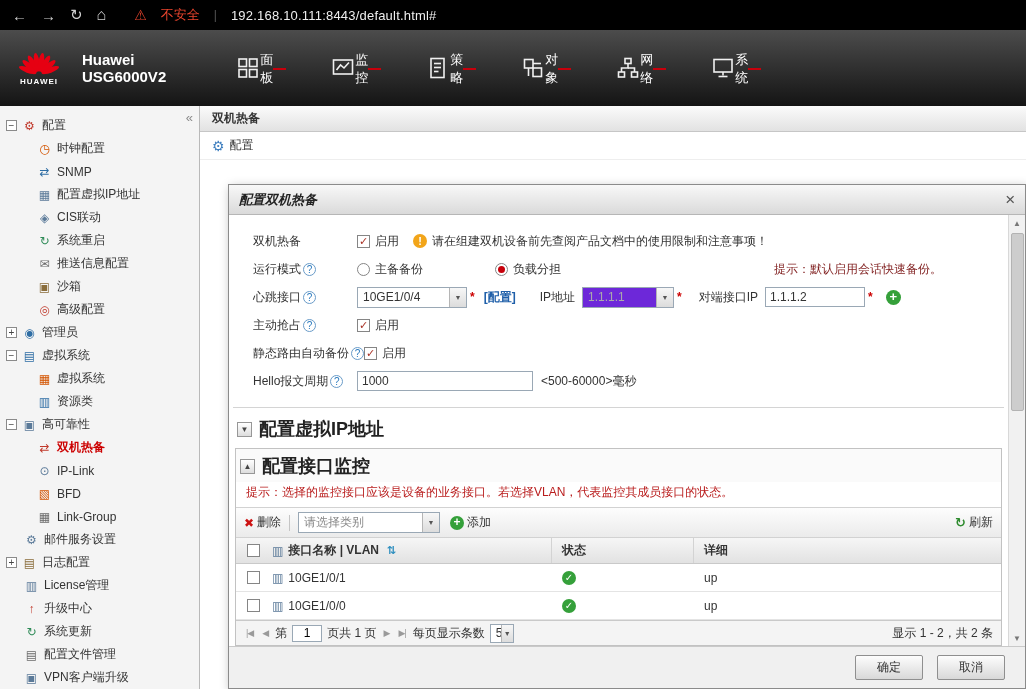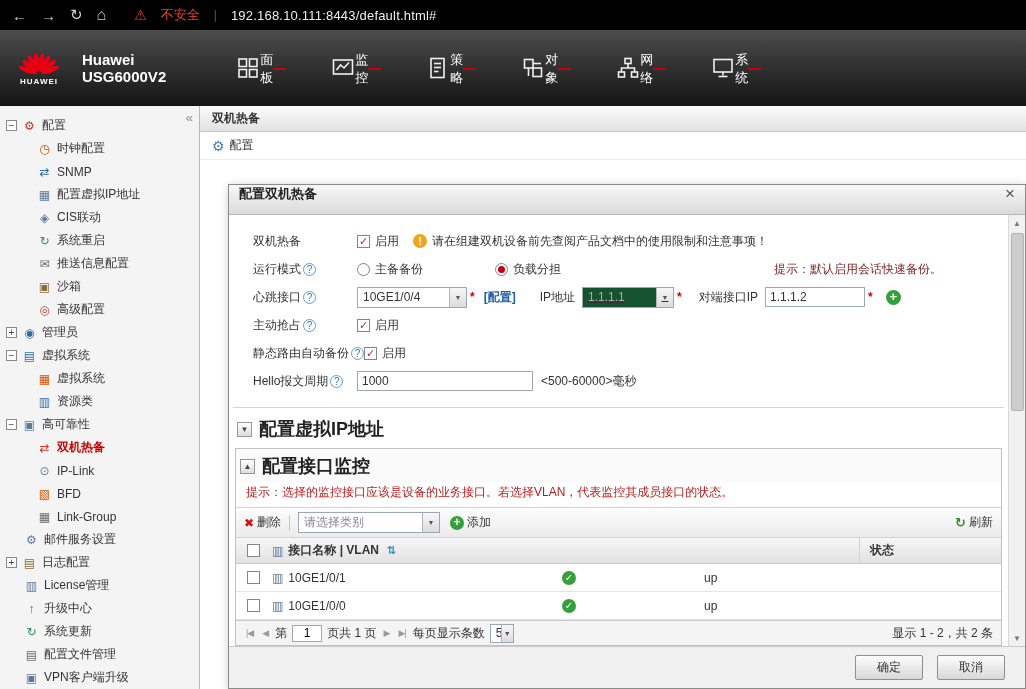--- a/index.html
+++ b/index.html
@@ -42,41 +42,41 @@
   .c-red{color:#c0392b;} .c-orange{color:#d35400;} .c-blue{color:#2e6da4;}
   .c-steel{color:#5b7a99;} .c-green{color:#2e8b57;} .c-gray{color:#6b6b6b;} .c-brown{color:#8a6d3b;}
 
   .main { flex:1; position:relative; background:#fff; }
   .page-title-bar { height:26px; background:linear-gradient(#fbfbfb,#e2e2e2); border-bottom:1px solid #c6c6c6; display:flex; align-items:center; padding-left:12px; font-weight:bold; color:#333; }
   .crumb-bar { height:28px; display:flex; align-items:center; gap:5px; padding-left:12px; border-bottom:1px solid #eee; }
   .crumb-gear { color:#3f7fbf; font-size:14px; }
 
   
   .dialog { position:absolute; left:28px; right:0; top:78px; bottom:0; background:#fff; border:1px solid #8b8b8b; box-shadow:2px 3px 10px rgba(0,0,0,.28); display:flex; flex-direction:column; }
-  .dlg-header { height:30px; background:linear-gradient(#f8f8f8,#dadada); border-bottom:1px solid #b6b6b6; display:flex; align-items:flex-start; padding:0 10px; }
+  .dlg-header { height:30px; background:linear-gradient(#f8f8f8,#dadada); border-bottom:1px solid #b6b6b6; display:flex; align-items:center; padding:0 10px;font-style:italic; }
   .dlg-title { font-weight:bold; font-size:13px; color:#222; }
   .dlg-close { margin-left:auto; font-size:17px; color:#555; cursor:pointer; line-height:1; }
   .dlg-main { flex:1; display:flex; min-height:0; }
   .dlg-body { flex:1; padding:8px 4px 0 4px; overflow:hidden; }
 
   
   .form { padding:4px 0 0 20px; }
   .frow { display:flex; align-items:center; height:28px; }
   .flabel { min-width:104px; display:flex; align-items:center; gap:2px; flex-shrink:0; }
   .help-dot { width:13px; height:13px; border-radius:50%; border:1px solid #6a9cc9; color:#2b7bbf; font-size:10px; line-height:11px; text-align:center; cursor:pointer; flex-shrink:0; }
   .cbx { width:13px; height:13px; border:1px solid #858585; background:#fff; font-size:11px; line-height:11px; text-align:center; color:#a93226; font-weight:bold; cursor:pointer; flex-shrink:0; }
   .lbl-after { margin-left:5px; }
   .warn-dot { width:14px; height:14px; border-radius:50%; background:#f2a51a; color:#fff; font-weight:bold; font-size:11px; line-height:14px; text-align:center; margin:0 5px 0 14px; flex-shrink:0; }
   .radio { width:13px; height:13px; border-radius:50%; border:1px solid #858585; background:#fff; display:flex; align-items:center; justify-content:center; cursor:pointer; flex-shrink:0; }
   .radio .dot { width:7px; height:7px; border-radius:50%; background:#c7000b; }
   .tip-right { margin-left:auto; margin-right:62px; color:#7f1d1d; }
   .sel-box { height:21px; border:1px solid #9aa8b5; background:#fff; display:inline-flex; align-items:center; cursor:pointer; }
   .sel-box .sel-text { padding:0 5px; flex:1; white-space:nowrap; overflow:hidden; }
   .sel-box .sel-arrow { width:17px; align-self:stretch; border-left:1px solid #b5b5b5; background:linear-gradient(#f7f7f7,#dcdcdc); font-size:7px; color:#555; display:flex; align-items:center; justify-content:center; }
-  .sel-box.disabled { background:#14532d;text-decoration:underline; }
+  .sel-box.disabled { background:#6d28d9; }
   .sel-box.disabled .sel-text { color:#aaa; }
   .txt-input { height:20px; border:1px solid #9aa8b5; font-size:12px; padding:0 4px; color:#333; font-family:inherit; }
   .req { color:#cc0000; font-weight:bold; margin:0 3px; }
   .cfg-link { color:#1f5fa9; font-weight:bold; margin:0 10px 0 6px; cursor:pointer; white-space:nowrap; }
   .inline-label { margin:0 7px 0 14px; white-space:nowrap; }
   .add-circle { width:15px; height:15px; border-radius:50%; background:#35a03a; color:#fff; font-size:13px; line-height:14px; text-align:center; font-weight:bold; margin-left:10px; cursor:pointer; flex-shrink:0; }
   .hint { margin-left:8px; color:#333; }
 
   
   .sec-virtual { margin-top:12px; border-top:1px solid #d4d4d4; padding:9px 2px 7px 4px; display:flex; gap:7px; align-items:center; }
@@ -472,20 +472,21 @@
               <div class="grid-head">
                 <span class="col-check">
                     <span class="cbx"></span>
                   </span>
                 <span class="col-name">
                   <span class="ic-grid">▥</span>
                   <span>接口名称 | VLAN</span>
                   <span class="ic-sort">⇅</span>
                 </span>
                 <span class="col-status">状态</span>
+                <span class="col-detail">详细</span>
               </div>
 
               <div class="g-row">
                 <span class="col-check">
                     <span class="cbx"></span>
                   </span>
                 <span class="col-name">
                   <span class="ic-grid">▥</span>
                   <span>10GE1/0/1</span>
                 </span>

